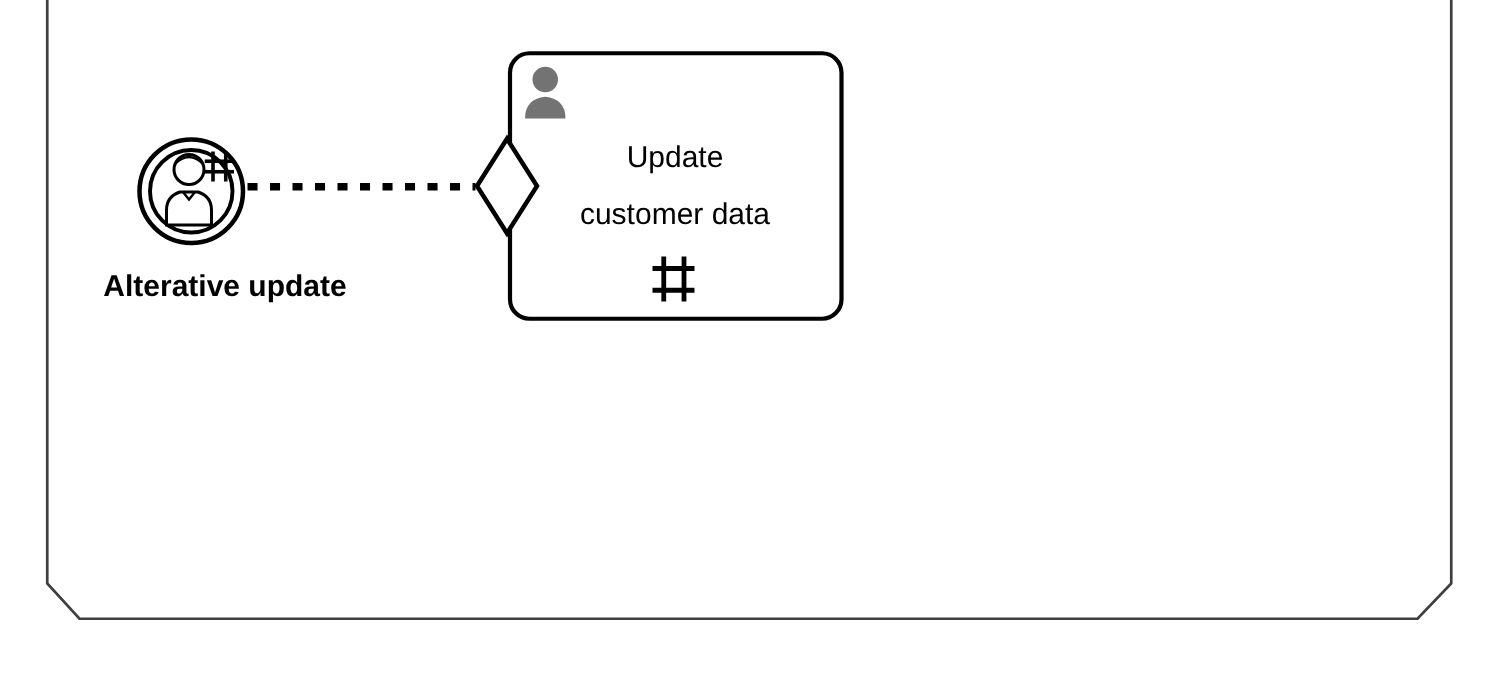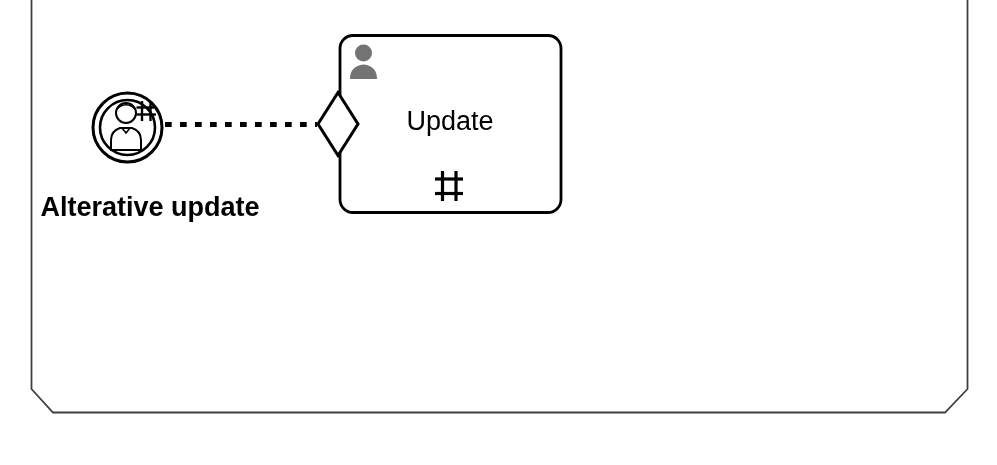--- a/index.html
+++ b/index.html
@@ -12,25 +12,24 @@
     font-family: "Liberation Sans", sans-serif;
   }
   .layer {
     position: absolute;
     left: 0; top: 0;
     width: 997px; height: 465px;
   }
   .label {
     position: absolute;
     color: #000000;
-    font-size: 27px;
+    font-size: 20px;
     line-height: 38px;
     text-align: center;
     white-space: nowrap;
-    margin-top: 16px;
   }
   .event-label {
     left: 25px;
     top: 172px;
     width: 250px;
     font-weight: bold;
   }
   .task-label {
     left: 350px;
     top: 86px;
@@ -83,15 +82,16 @@
         <line x1="136.5" y1="107.5" x2="156" y2="107.5"></line>
         <line x1="136.5" y1="114.5" x2="156" y2="114.5"></line>
       </g>
     </g>
   </svg>
 
   <div class="label event-label">Alterative update</div>
 
   <div class="label task-label">
     <div>Update</div>
+    <div>customer data</div>
   </div>
 
 </div>
 
 </body></html>

